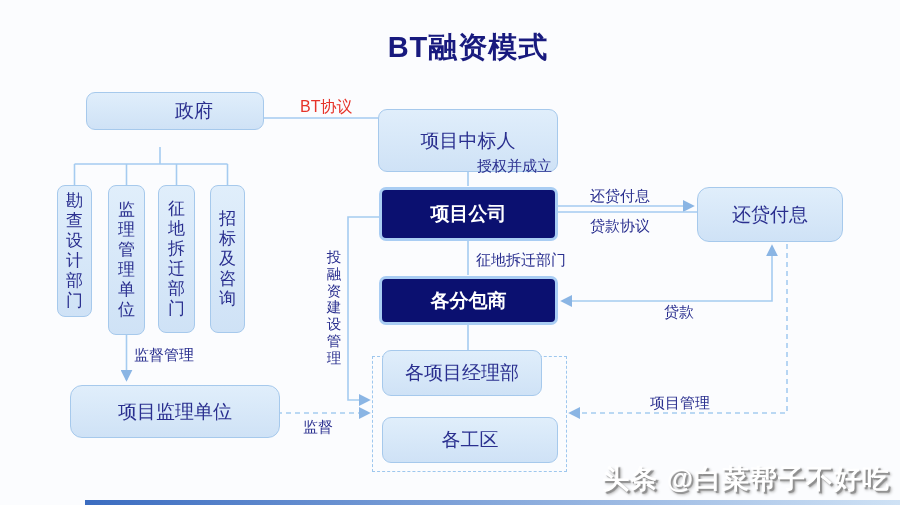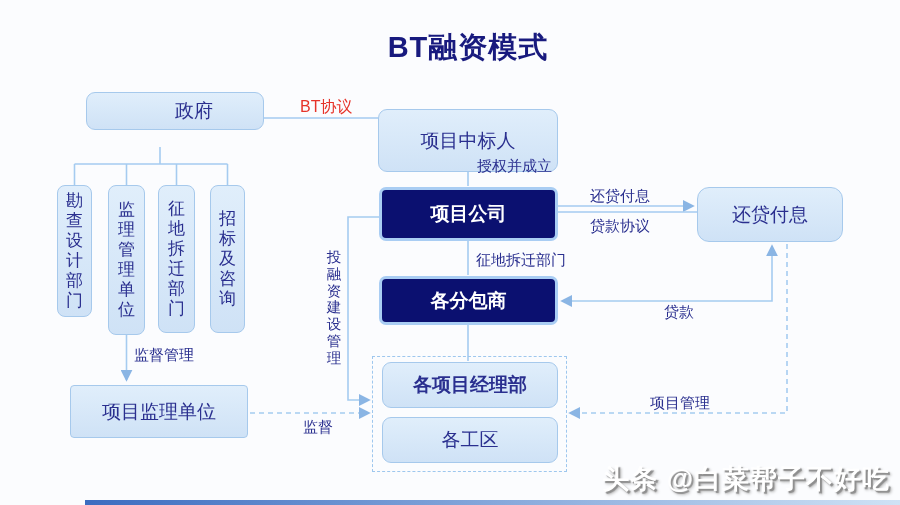--- a/index.html
+++ b/index.html
@@ -132,26 +132,26 @@
   <span>项目公司</span>
 </div>
 <div class="node dark" style="left:379px;top:276px;width:179px;height:49px;">
   <span>各分包商</span>
 </div>
 
 <div class="node" style="left:697px;top:187px;width:146px;height:55px;border-radius:12px;">
   <span>还贷付息</span>
 </div>
 
-<div class="node" style="left:70px;top:385px;width:178px;height:53px;border-radius:4px;text-align:center;">
+<div class="node" style="left:70px;top:385px;width:210px;height:53px;border-radius:12px;text-align:center;">
   <span>项目监理单位</span>
 </div>
 
 <div class="dashed-group" style="left:372px;top:356px;width:193px;height:114px;"></div>
-<div class="node" style="left:382px;top:362px;width:176px;height:46px;font-weight:bold;">
+<div class="node" style="left:382px;top:350px;width:160px;height:46px;">
   <span>各项目经理部</span>
 </div>
 <div class="node" style="left:382px;top:417px;width:176px;height:46px;">
   <span>各工区</span>
 </div>
 
 <div class="elabel red" style="left:300px;top:97px;">BT协议</div>
 <div class="elabel" style="left:477px;top:157px;">授权并成立</div>
 <div class="elabel" style="left:590px;top:187px;">还贷付息</div>
 <div class="elabel" style="left:590px;top:217px;">贷款协议</div>

